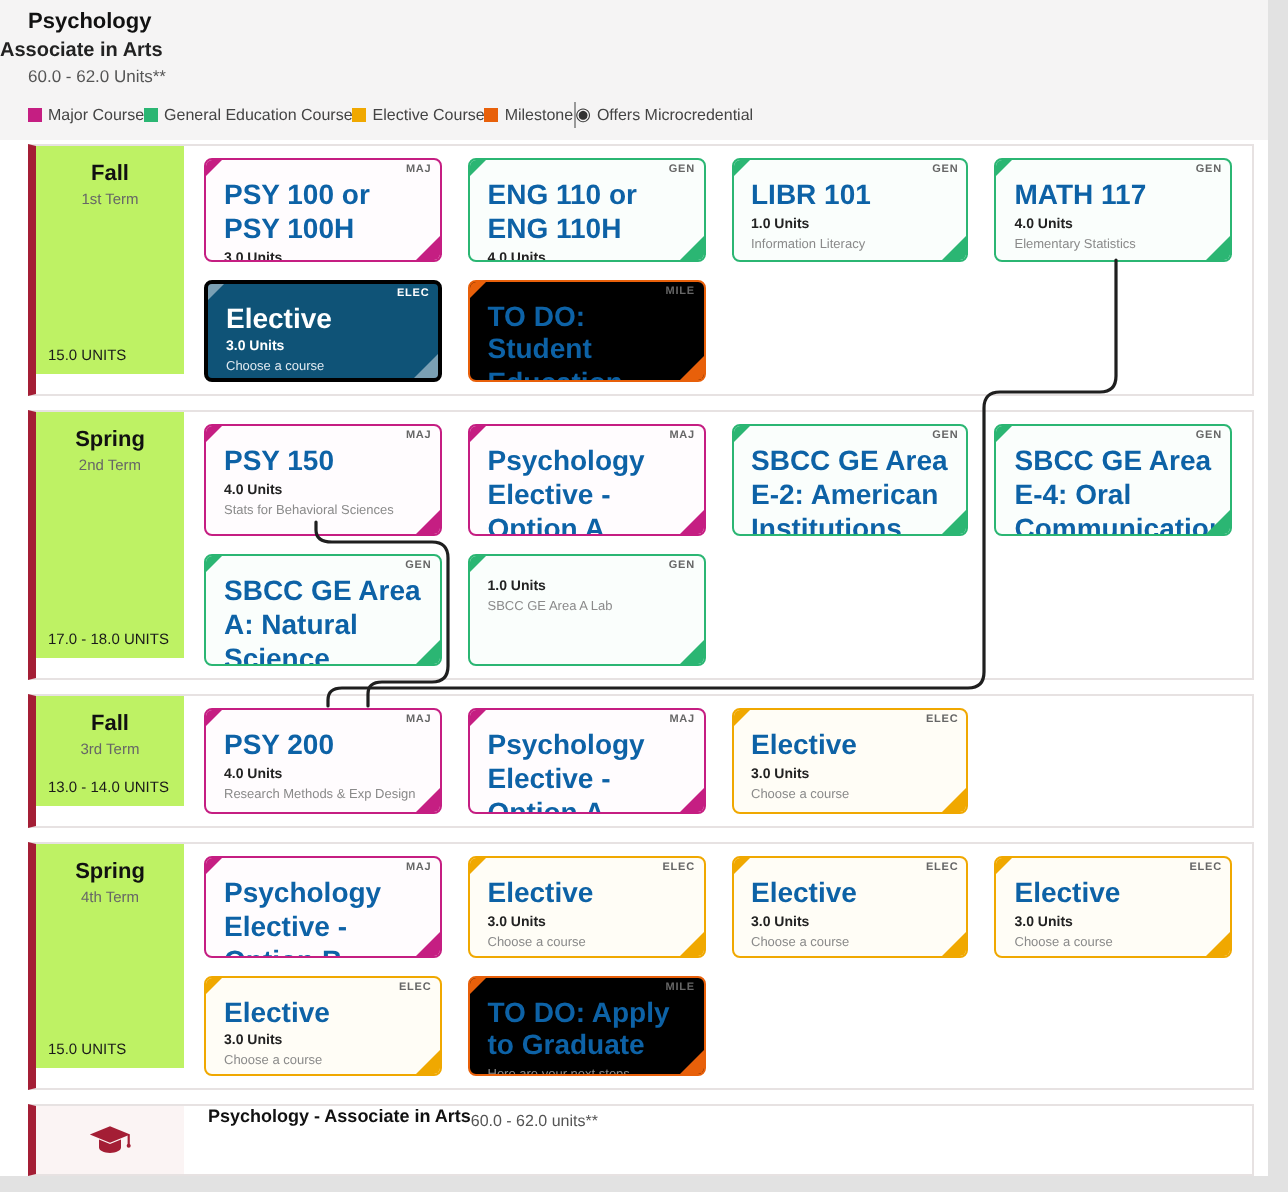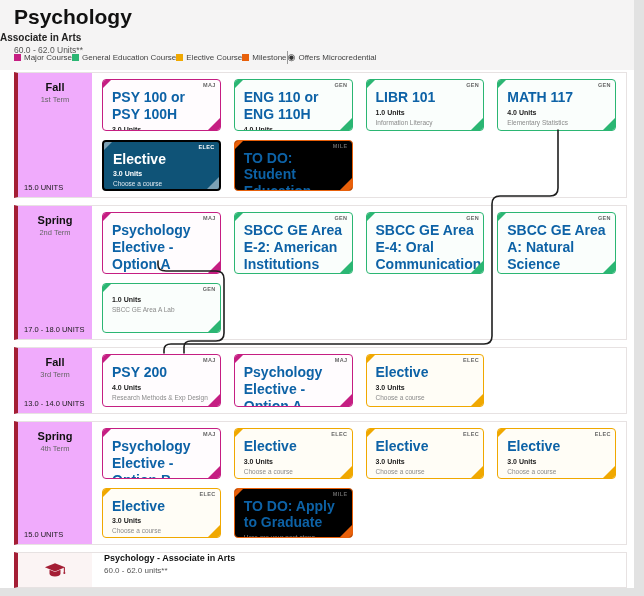--- a/index.html
+++ b/index.html
@@ -5,42 +5,42 @@
   html,body{margin:0;padding:0}
   body{
     width:644px;height:596px;position:relative;overflow:hidden;
     background:#e2e2e2;font-family:"Liberation Sans",sans-serif;
     -webkit-font-smoothing:antialiased;
   }
   .canvas{position:absolute;top:0;left:0;width:634px;height:588px;background:#ffffff}
 
   
   .header{position:absolute;top:0;left:0;width:100%;height:70px;background:#f5f4f4;box-sizing:border-box}
-  .page-title{margin:0;padding:5px 0 0 14px;font-size:21px;font-weight:bold;color:#111}
+  .page-title{margin:0;padding:5px 0 0 14px;font-size:11px;font-weight:bold;color:#111}
   .page-subtitle{padding-left:0;font-size:10px;font-weight:bold;color:#222;margin-top:3px}
   .page-units{padding-left:14px;font-size:8.5px;color:#555;margin-top:2px}
   .legend{position:absolute;left:14px;top:51px;display:flex;align-items:center;font-size:8px;color:#444;white-space:nowrap}
   .legend-item{display:flex;align-items:center}
   .sw{width:7px;height:7px;display:inline-block;margin-right:3px}
   .sw-major{background:#c51e82}
   .sw-gened{background:#2bb673}
   .sw-elective{background:#f0a800}
   .sw-milestone{background:#e8600a}
   .legend-divider{width:1px;height:13px;background:#999}
   .micro{display:flex;align-items:center;gap:3px}
   .micro-icon{font-size:9px;color:#333;line-height:1}
 
   
   .term-row{position:absolute;left:14px;width:613px;background:#fff;
     border:1px solid #e7e2e2;border-left:4px solid #a41e35;box-sizing:border-box}
   .row-0{top:72px;height:126px}
   .row-1{top:205px;height:135px}
   .row-2{top:347px;height:67px}
   .row-3{top:421px;height:124px}
-  .label-col{position:absolute;left:0;top:0;bottom:0;width:74px;background:#f0abfc}
+  .label-col{position:absolute;left:0;top:0;bottom:10px;width:74px;background:#bef264}
   .season{margin-top:8px;text-align:center;font-size:11px;font-weight:bold;color:#111}
   .term-sub{text-align:center;font-size:7.5px;color:#666;margin-top:2px}
   .term-units{position:absolute;bottom:5px;left:6px;font-size:7.5px;font-weight:normal;color:#1a1a1a;white-space:nowrap}
   .cards{position:absolute;left:74px;right:0;top:0;bottom:0;box-sizing:border-box;
     display:grid;grid-template-columns:repeat(4,1fr);gap:9px 13px;padding:6px 10px;align-content:start}
 
   
   .card{--c:#888;position:relative;border:1.5px solid var(--c);border-radius:4px;
     background:#fff;box-sizing:border-box;min-height:50px;padding:9px 8px 5px 9px;overflow:hidden;cursor:pointer}
   .card::before{content:"";position:absolute;top:0;left:0;width:0;height:0;
@@ -64,21 +64,21 @@
 
   
   .connectors{position:absolute;top:0;left:0;width:644px;height:596px;pointer-events:none;z-index:6}
   .connectors path{fill:none;stroke:#1f1f1f;stroke-width:1.6;stroke-linecap:round;stroke-linejoin:round}
 
   
   .footer{position:absolute;top:552px;left:14px;width:613px;height:36px;background:#fff;
     border:1px solid #e7e2e2;border-left:4px solid #a41e35;box-sizing:border-box;
     display:flex;align-items:stretch}
   .footer-icon-col{width:74px;background:#fbf4f4;display:flex;align-items:center;justify-content:center}
-  .footer-text{display:flex;flex-direction:column;justify-content:flex-start;padding-left:12px}
+  .footer-text{display:flex;flex-direction:row;justify-content:center;padding-left:12px}
   .footer-title{font-size:9px;font-weight:bold;color:#111}
   .footer-units{font-size:8px;color:#555;margin-top:3px}
 </style>
 </head>
 <body>
 
 <div class="canvas">
 
   <div class="header">
     <h1 class="page-title">Psychology</h1>
@@ -154,20 +154,26 @@
     </div>
   </div>
 
   <div class="term-row row-1">
     <div class="label-col">
       <div class="season">Spring</div>
       <div class="term-sub">2nd Term</div>
       <div class="term-units">17.0 - 18.0 UNITS</div>
     </div>
     <div class="cards">
+      <div class="card card--major">
+        <span class="card-badge">MAJ</span>
+        <div class="card-title">PSY 150</div>
+        <div class="card-units">4.0 Units</div>
+        <div class="card-sub">Stats for Behavioral Sciences</div>
+      </div>
       <div class="card card--major">
         <span class="card-badge">MAJ</span>
         <div class="card-title">Psychology Elective - Option A</div>
         <div class="card-units">3.0 - 4.0 Units</div>
         <div class="card-sub">Choose a course</div>
       </div>
       <div class="card card--gened">
         <span class="card-badge">GEN</span>
         <div class="card-title">SBCC GE Area E-2: American Institutions</div>
         <div class="card-units">3.0 Units</div>

